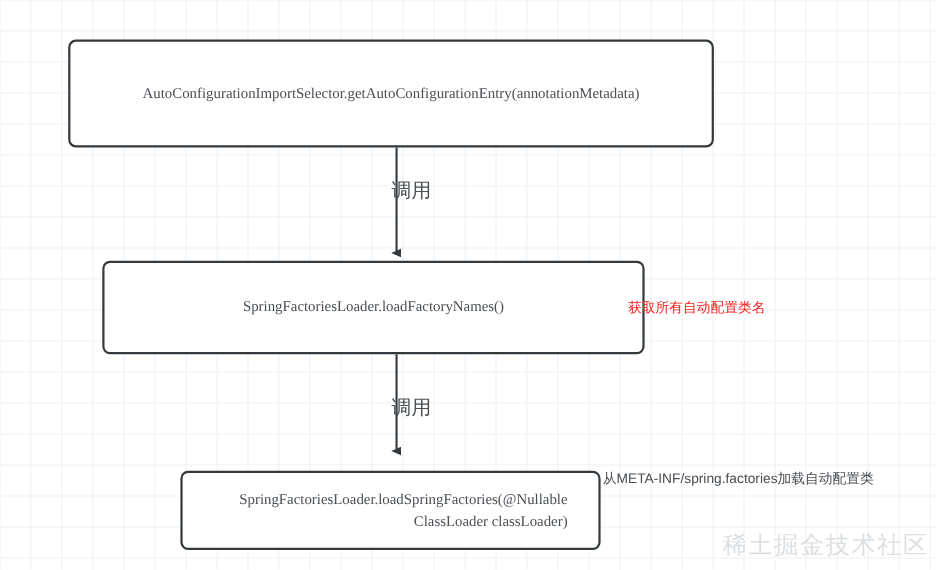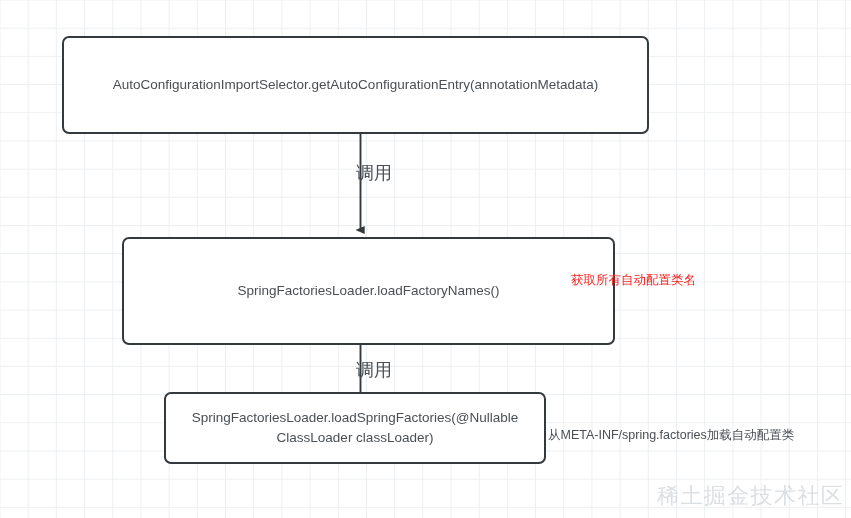--- a/index.html
+++ b/index.html
@@ -33,41 +33,43 @@
     border-radius: 7px;
     background: #ffffff;
     display: flex;
     align-items: center;
     justify-content: center;
     text-align: center;
     color: #4a4f54;
     font-size: 13.5px;
     line-height: 1.5;
     padding: 4px 28px;
+    font-family: Liberation Serif, serif;
   }
 
   #node-1 {
     left: 62px;
     top: 36px;
     width: 587px;
     height: 98px;
   }
 
   #node-2 {
-    left: 122px;
+    left: 93px;
     top: 237px;
     width: 493px;
-    height: 108px;
+    height: 85px;
   }
 
   #node-3 {
     left: 164px;
-    top: 392px;
+    top: 428px;
     width: 382px;
     height: 72px;
+    text-align: right;
   }
 
   .edge {
     position: absolute;
     left: 0;
     top: 0;
     width: 851px;
     height: 518px;
     overflow: visible;
     pointer-events: none;

